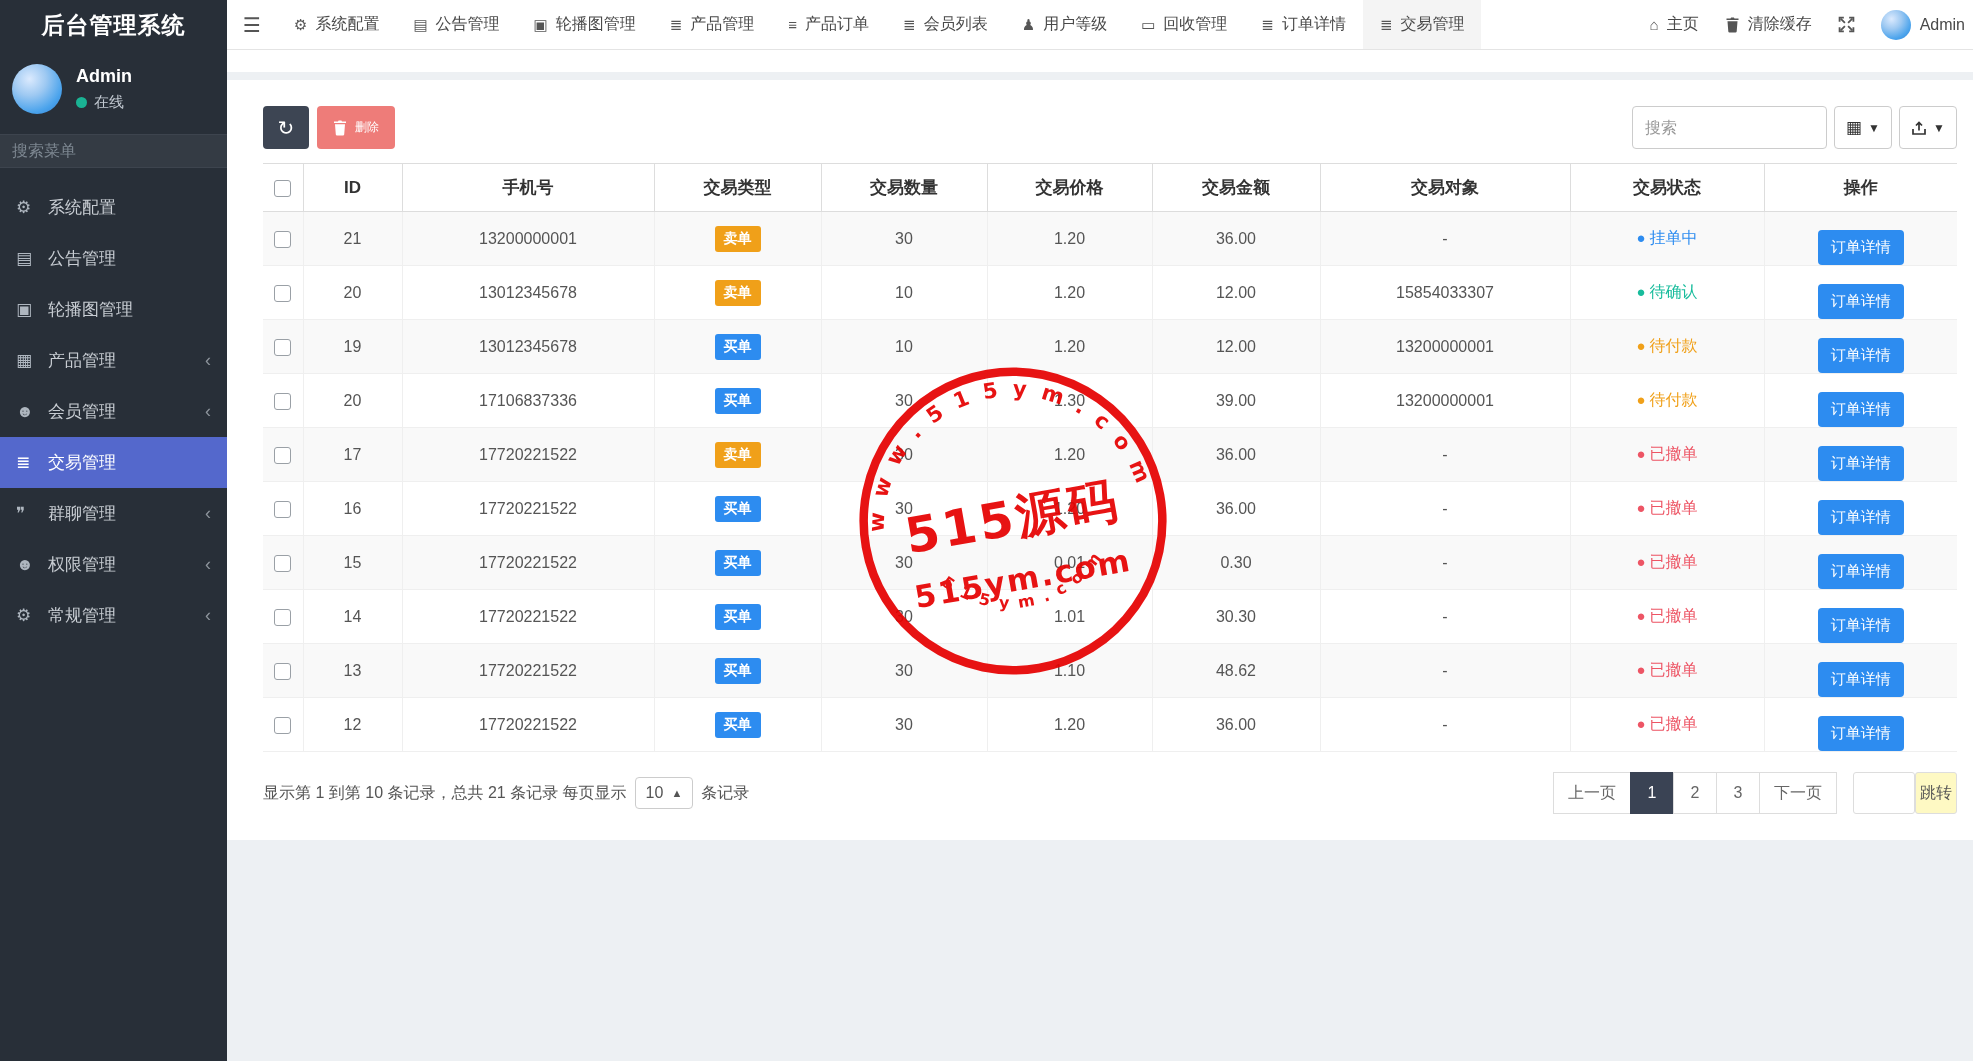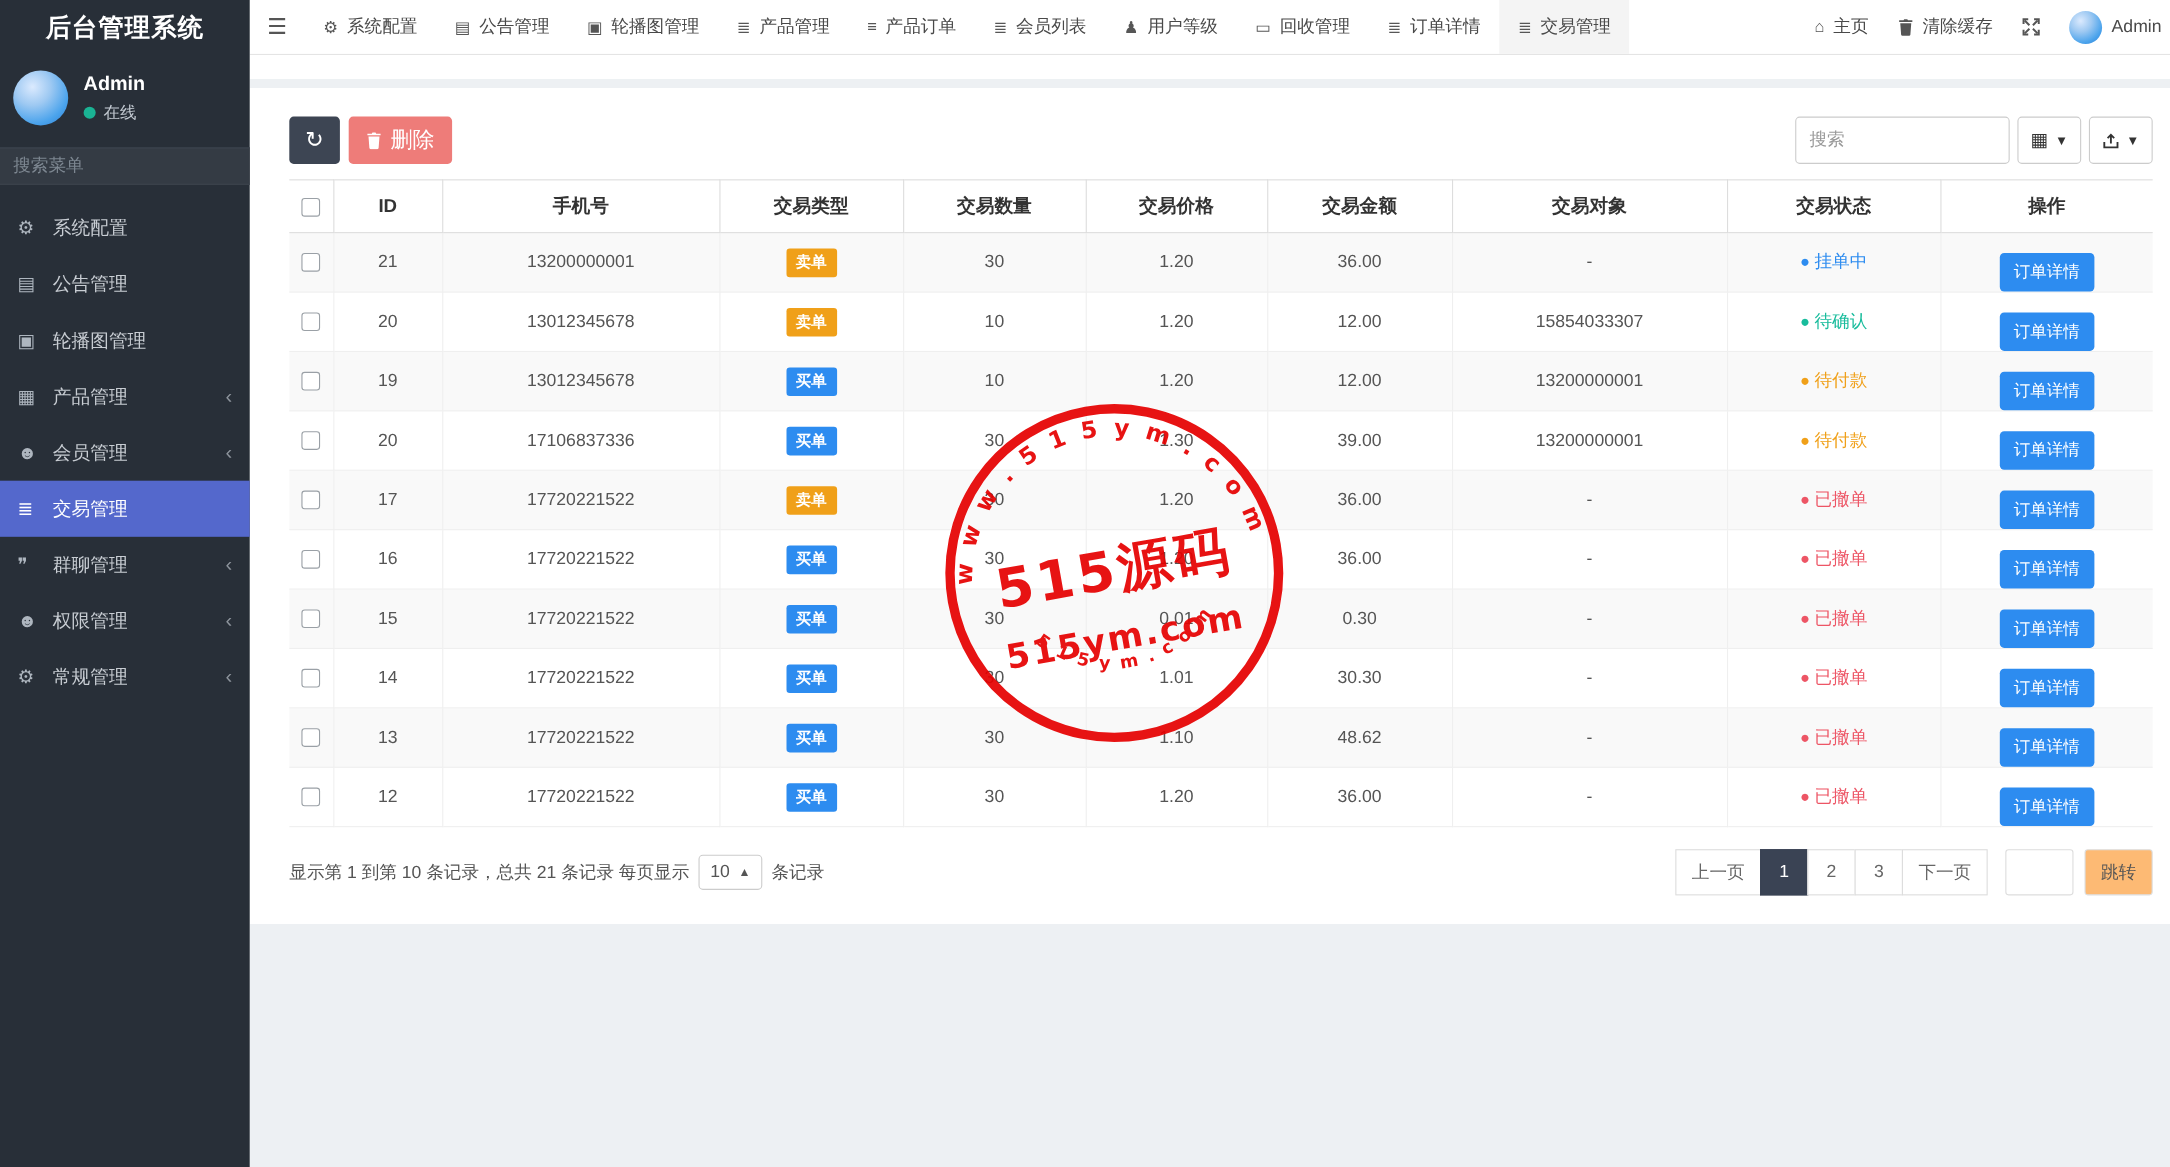--- a/index.html
+++ b/index.html
@@ -45,21 +45,21 @@
   .icon-svg { display:inline-block; vertical-align:middle; }
 
   
   .main { position:absolute; left:227px; right:0; top:50px; bottom:0; background:#edf0f3; }
   .band-white { height:22px; background:#fff; }
   .band-gray { height:8px; background:#edf0f3; }
   .content { background:#fff; padding:26px 16px 0 36px; min-height:660px; }
   .content-inner { position:relative; }
 
   .toolbar { display:flex; align-items:center; }
-  .btn { border:0; border-radius:4px; cursor:pointer; font-size:20px; font-family:inherit; }
+  .btn { border:0; border-radius:4px; cursor:pointer; font-size:12px; font-family:inherit; }
   .btn-refresh { width:46px; height:43px; background:#3d4553; color:#fff; font-size:20px; }
   .btn-delete { height:43px; margin-left:8px; padding:0 16px; background:#ee7c79; color:#fff;
     display:inline-flex; align-items:center; gap:8px; }
   .toolbar-right { margin-left:auto; display:flex; align-items:flex-start; gap:7px; }
   .tb-search { width:195px; height:43px; border:1px solid #ccc; border-radius:4px; padding:0 12px; font-size:16px; outline:none; color:#555; }
   .tb-search::placeholder { color:#999; }
   .tb-iconbtn { width:58px; height:43px; background:#fff; border:1px solid #ccc; border-radius:4px; color:#333;
     display:inline-flex; align-items:center; justify-content:center; gap:6px; font-size:17px; cursor:pointer; }
   .caret { font-size:12px; color:#333; }
 
@@ -79,21 +79,21 @@
   
   .table-footer { display:flex; align-items:center; padding:20px 0 26px 0; color:#555; font-size:16px; }
   .per-page { display:inline-flex; align-items:center; gap:8px; border:1px solid #ccc; border-radius:4px;
     padding:6px 10px; margin:0 8px; background:#fff; cursor:pointer; color:#555; }
   .per-page .caret-up { font-size:11px; color:#555; }
   .pager { margin-left:auto; display:flex; align-items:center; gap:0; }
   .page-btn { min-width:44px; height:42px; padding:0 14px; background:#fff; border:1px solid #ddd; margin-left:-1px;
     color:#666; font-size:16px; cursor:pointer; display:inline-flex; align-items:center; justify-content:center; font-family:inherit; }
   .page-btn.active { background:#3a4354; border-color:#3a4354; color:#fff; }
   .jump-input { width:62px; height:42px; border:1px solid #ddd; border-radius:3px; margin-left:16px; outline:none; padding:0 8px; font-size:16px; }
-  .jump-btn { height:42px; padding:0 14px; margin-left:10px; background:#fdba74; border:1px solid #ddd; border-radius:3px; color:#555; font-size:16px; cursor:pointer; font-family:inherit; }
+  .jump-btn { height:42px; padding:0 4px; background:#fef9c3; border:1px solid #ddd; border-radius:3px; color:#555; font-size:16px; cursor:pointer; font-family:inherit; }
 
   
   .stamp { position:absolute; left:590px; top:255px; width:320px; height:320px; pointer-events:none; opacity:.92; z-index:3; }
 
   .bottom-gray { background:#edf0f3; height:321px; }
 </style>
 </head>
 <body>
 
 <aside class="sidebar">

